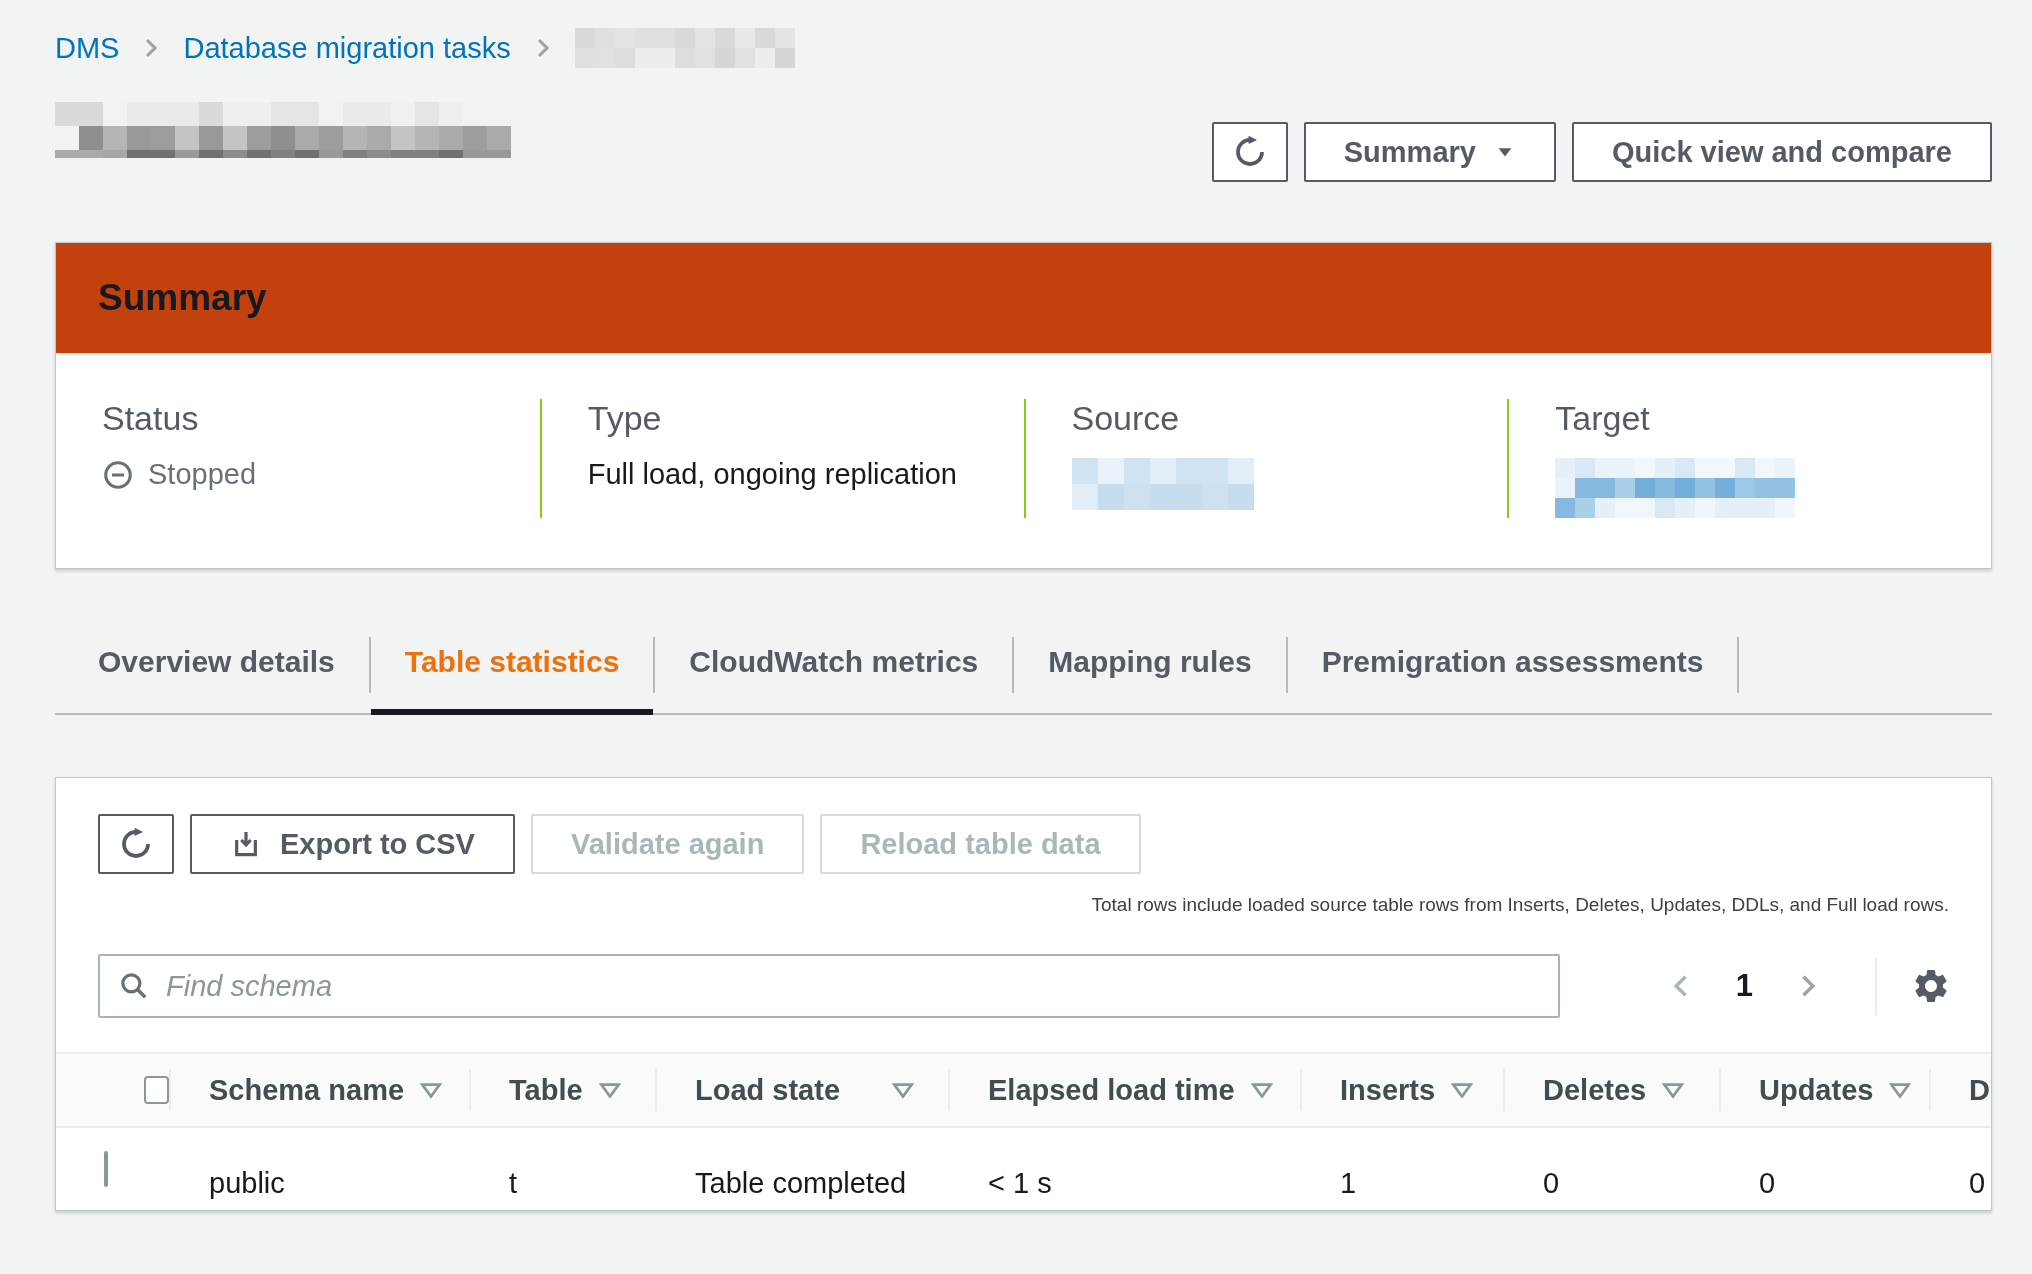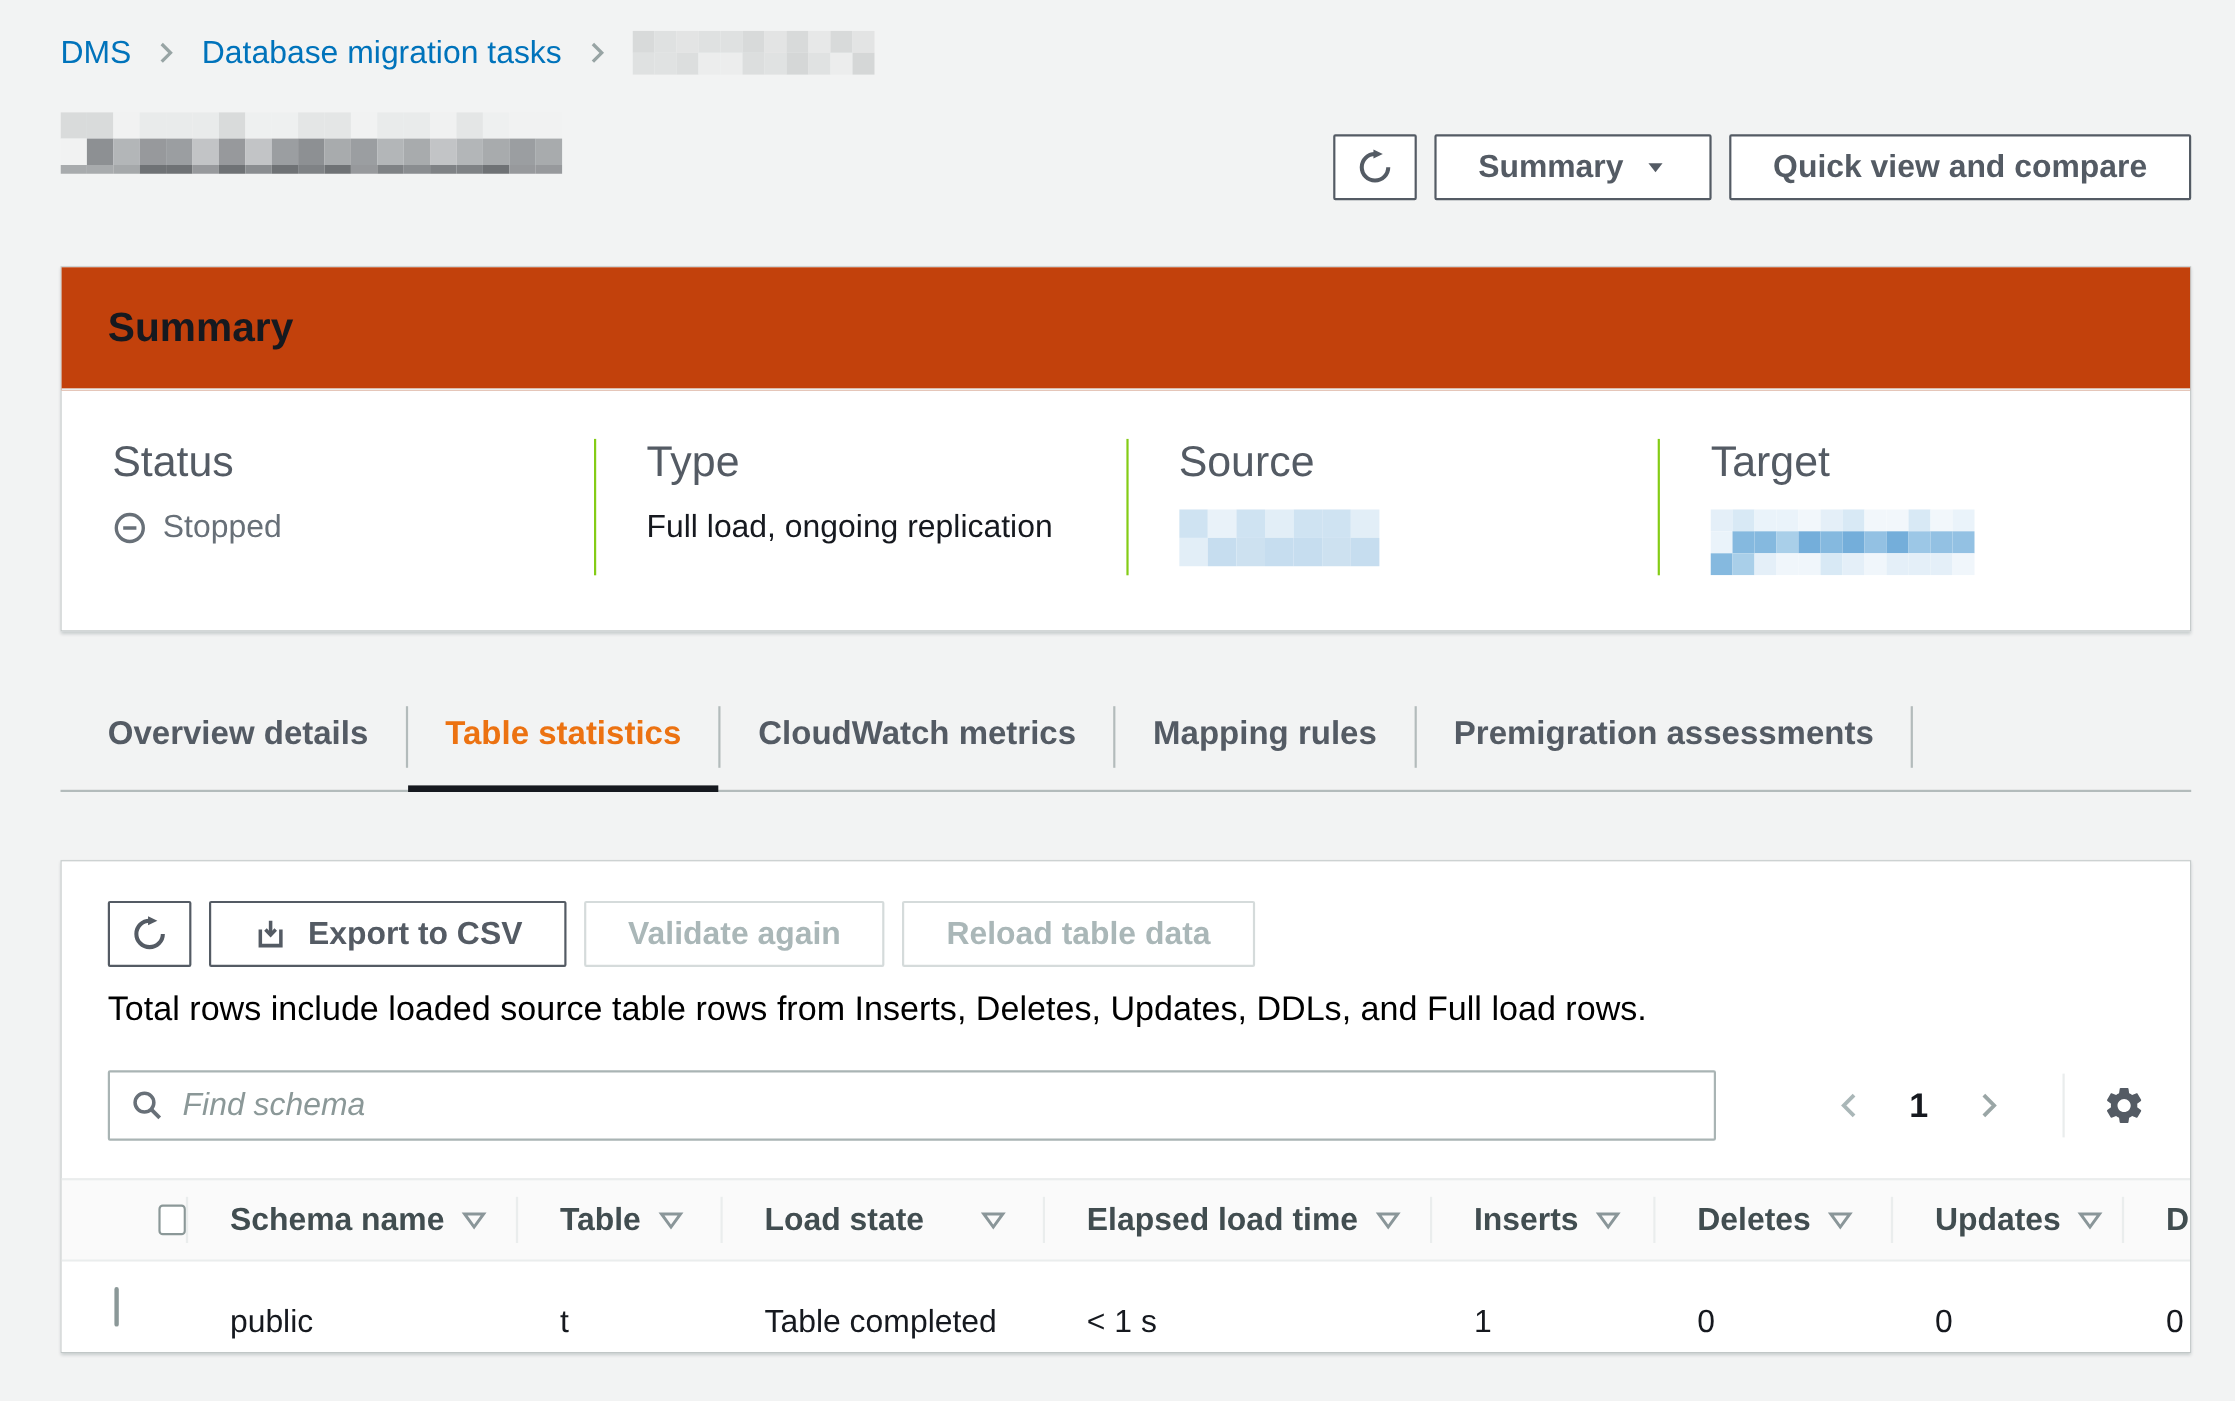--- a/index.html
+++ b/index.html
@@ -24,35 +24,35 @@
   .btn.icon-only { width:76px; padding:0; }
   .btn.disabled { border-color:#d5dbdb; color:#aab7b8; cursor:default; }
   
   .panel { background:#fff; border:1px solid #c1c7c7; box-shadow:0 2px 3px rgba(0,28,36,.18); margin:0 40px 0 55px; }
   .summary-panel { margin-top:60px; }
   .panel-header { background:#c2410c; border-bottom:2px solid #eaeded; padding:34px 42px; }
   .panel-title { margin:0; font-size:37px; font-weight:700; color:#16191f; }
   .summary-grid { display:grid; grid-template-columns:1fr 1fr 1fr 1fr; padding:44px 0 50px; }
   .summary-col { padding:0 46px; }
   .summary-col + .summary-col { border-left:2px solid #84cc16; }
-  .field-label { color:#545b64; font-size:39px; margin-bottom:20px; }
+  .field-label { color:#545b64; font-size:34px; margin-bottom:20px; }
   .field-value { font-size:29px; display:flex; align-items:center; gap:14px; }
   .status-value { color:#687078; }
   
   .tabs { display:flex; align-items:flex-start; margin:66px 40px 0 55px; padding-left:43px; border-bottom:2px solid #b3bbbb; }
   .tab { position:relative; padding:10px 34px 34px; font-size:30px; font-weight:700; color:#545b64; cursor:pointer; white-space:nowrap; }
   .tab:first-child { padding-left:0; }
   .tab.active { color:#ec7211; }
   .tab.active::after { content:""; position:absolute; left:0; right:0; bottom:-2px; height:6px; background:#16191f; }
   .tab-sep { width:2px; height:56px; background:#b3bbbb; margin-top:2px; flex:none; }
   
   .stats-panel { margin-top:62px; }
   .stats-head { display:flex; justify-content:space-between; align-items:center; padding:36px 40px 0 42px; }
   .head-buttons { display:flex; gap:16px; }
-  .stats-desc { padding:20px 42px 0; font-size:31px; color:#000000; }
+  .stats-desc { padding:20px 42px 0; font-size:19px; color:#404040;text-align:right; }
   .filter-row { display:flex; align-items:center; padding:38px 40px 0 42px; }
   .search-box { position:relative; width:1462px; flex:none; }
   .search-input { width:100%; height:64px; border:2px solid #a9b4b4; border-radius:2px; background:#fff;
     padding:0 20px 0 66px; font-size:29px; color:#16191f; font-family:"Liberation Sans",sans-serif; }
   .search-input::placeholder { color:#8b9898; font-style:italic; opacity:1; }
   .search-icon { position:absolute; left:20px; top:16px; }
   .pager { margin-left:auto; display:flex; align-items:center; }
   .pg-btn { width:56px; display:flex; justify-content:center; cursor:default; }
   .pg-num { font-size:31px; font-weight:700; margin:0 26px; }
   .pager-sep { width:2px; height:58px; background:#eaeded; margin:0 34px 0 40px; }

